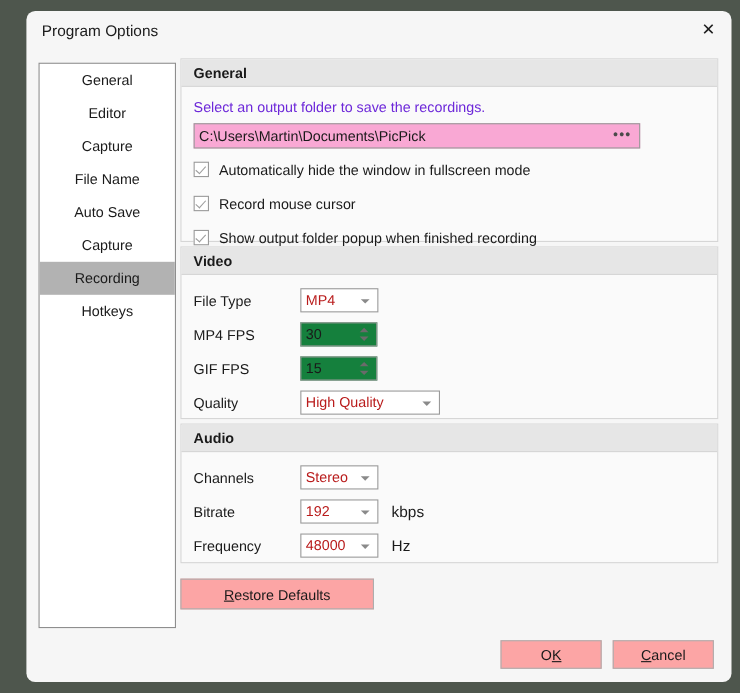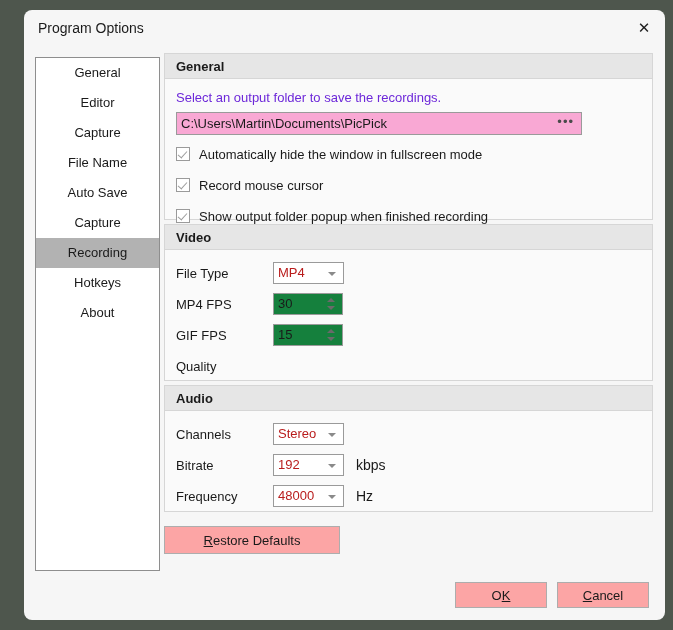--- a/index.html
+++ b/index.html
@@ -299,21 +299,20 @@
 
   <div class="sidebar">
     <div class="nav-item">General</div>
     <div class="nav-item">Editor</div>
     <div class="nav-item">Capture</div>
     <div class="nav-item">File Name</div>
     <div class="nav-item">Auto Save</div>
     <div class="nav-item">Capture</div>
     <div class="nav-item selected">Recording</div>
     <div class="nav-item">Hotkeys</div>
-    <div class="nav-item">About</div>
   </div>
 
   <div class="group" id="group-general">
     <div class="group-header">General</div>
     <div class="group-body">
 
       <div class="hint-text">Select an output folder to save the recordings.</div>
 
       <div class="path-field">
         <span class="path-value">C:\Users\Martin\Documents\PicPick</span>
@@ -363,20 +362,24 @@
         <span class="form-label">GIF FPS</span>
         <span class="spin">
           <span class="val">15</span>
           <span class="up"></span>
           <span class="down"></span>
         </span>
       </div>
 
       <div class="form-row" style="top:105px">
         <span class="form-label">Quality</span>
+        <span class="combo" style="width:127px">
+          <span class="val">High Quality</span>
+          <span class="arrow"></span>
+        </span>
       </div>
 
     </div>
   </div>
 
   <div class="group" id="group-audio">
     <div class="group-header">Audio</div>
     <div class="group-body">
 
       <div class="form-row" style="top:12px">

